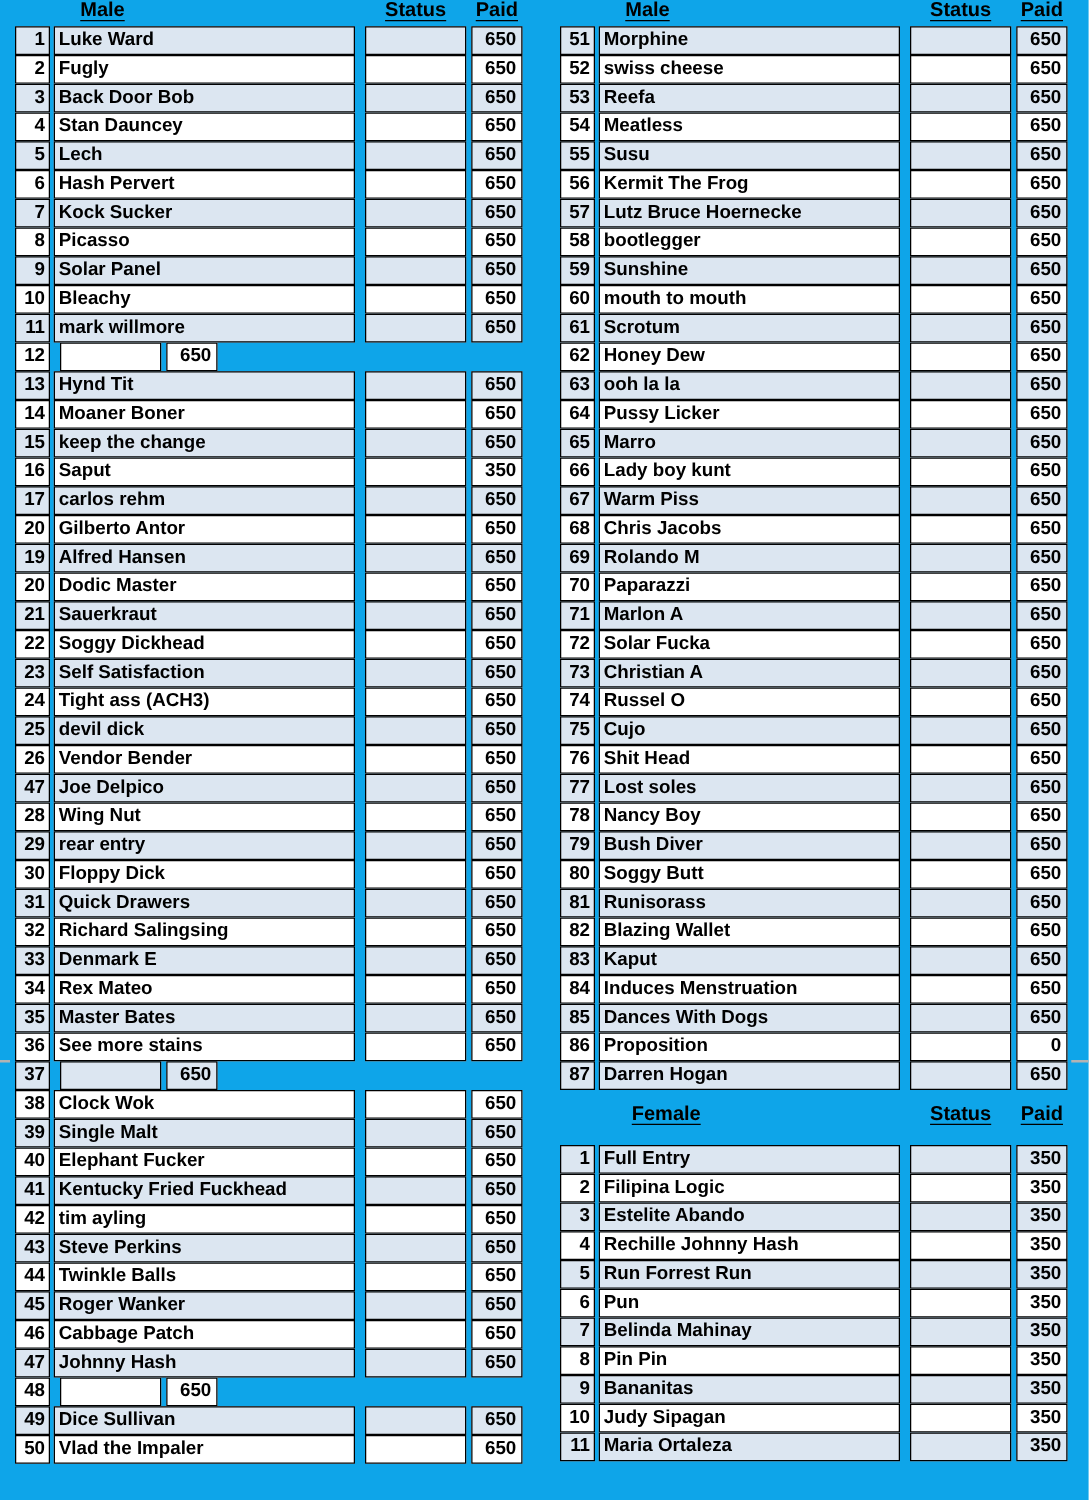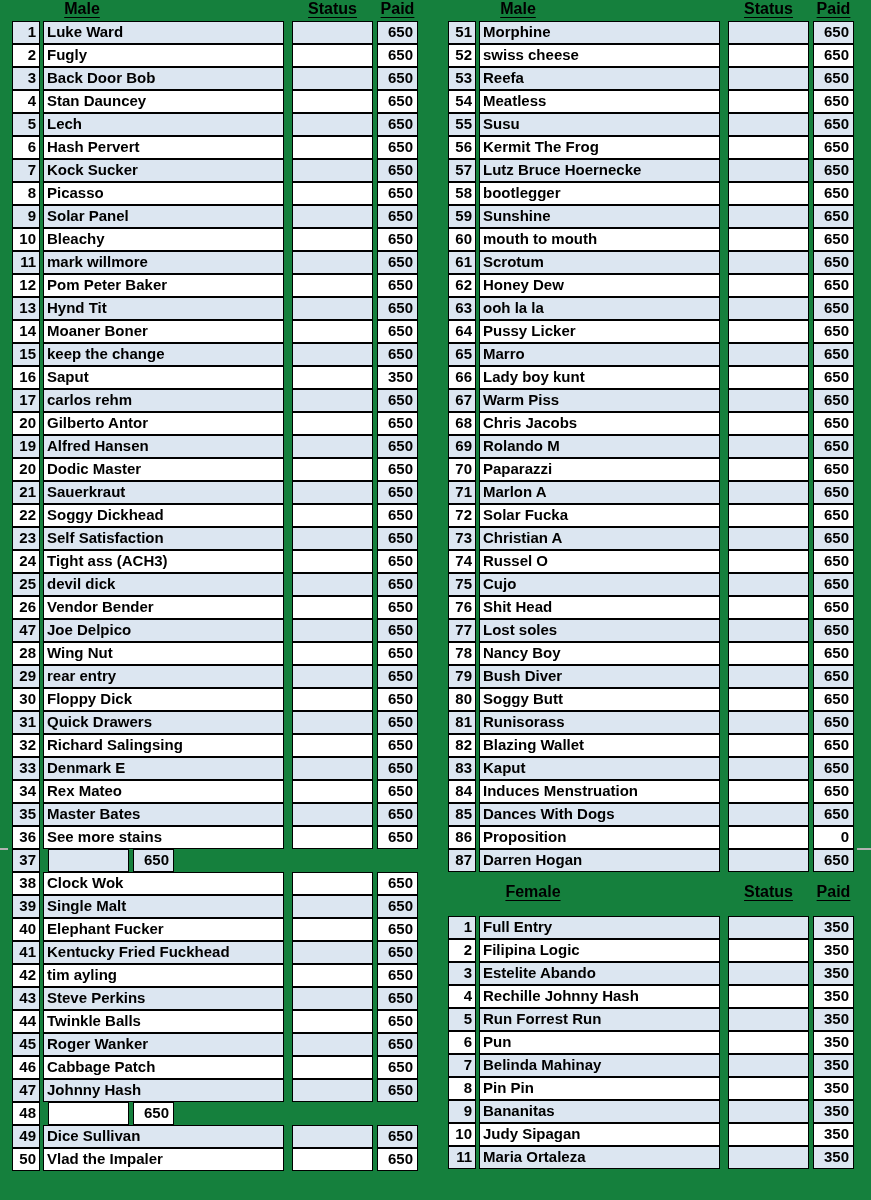--- a/index.html
+++ b/index.html
@@ -1,17 +1,17 @@
 <!DOCTYPE html>
 <html style="--stripe: #dce6f1; --border: #000000;"><head>
 <meta charset="utf-8">
 <style>
   html,body{margin:0;padding:0;background:#ffffff;}
   .page{
-    position:relative;width:871px;height:1200px;background:#15803d;overflow:hidden;
+    position:relative;width:871px;height:1200px;background:#0ea5e9;overflow:hidden;
     font-family:"Liberation Sans",sans-serif;font-weight:bold;color:#000;
   }
   .tgroup{position:absolute;}
   #g0{left:12px;top:0;}
   #g1{left:448px;top:0;}
   #g2{left:448px;top:873px;}
   .hdr{display:flex;height:21px;font-size:16px;align-items:flex-start;}
   .hdr span{text-decoration:underline;text-underline-offset:3px;white-space:nowrap;}
   .h-group{width:140px;text-align:center;}
   .h-status{margin-left:140px;width:81px;text-align:center;}
@@ -107,21 +107,20 @@
           <div class="cell c-paid">650</div>
         </div>
         <div class="row odd">
           <div class="cell c-num">11</div>
           <div class="cell c-name">mark willmore</div>
           <div class="cell c-status"></div>
           <div class="cell c-paid">650</div>
         </div>
         <div class="row even">
           <div class="cell c-num">12</div>
-          <div class="cell c-name">Pom Peter Baker</div>
           <div class="cell c-status"></div>
           <div class="cell c-paid">650</div>
         </div>
         <div class="row odd">
           <div class="cell c-num">13</div>
           <div class="cell c-name">Hynd Tit</div>
           <div class="cell c-status"></div>
           <div class="cell c-paid">650</div>
         </div>
         <div class="row even">

